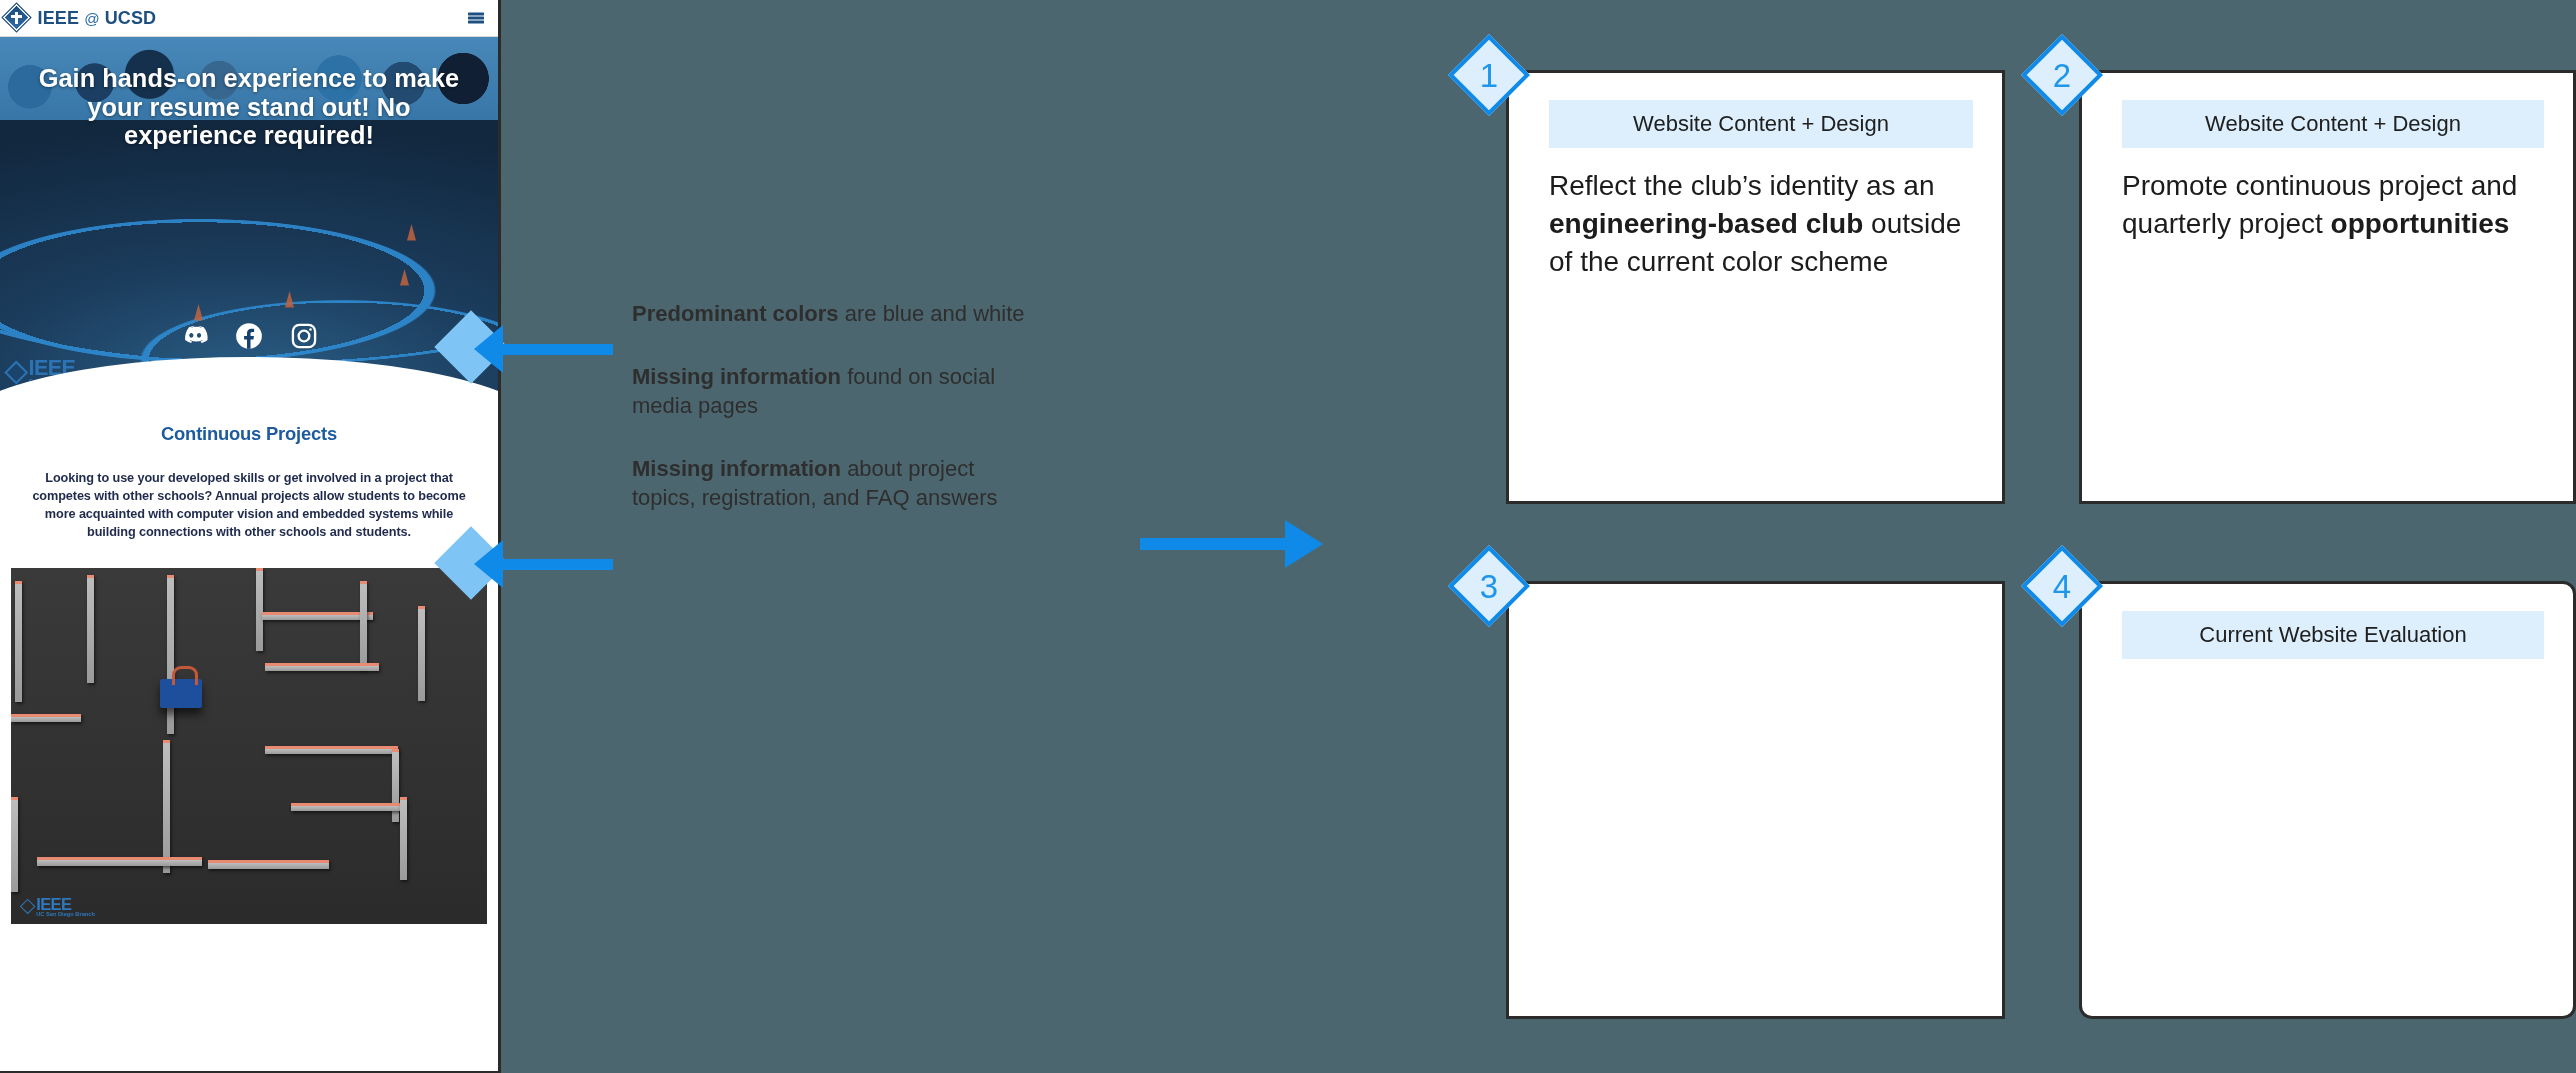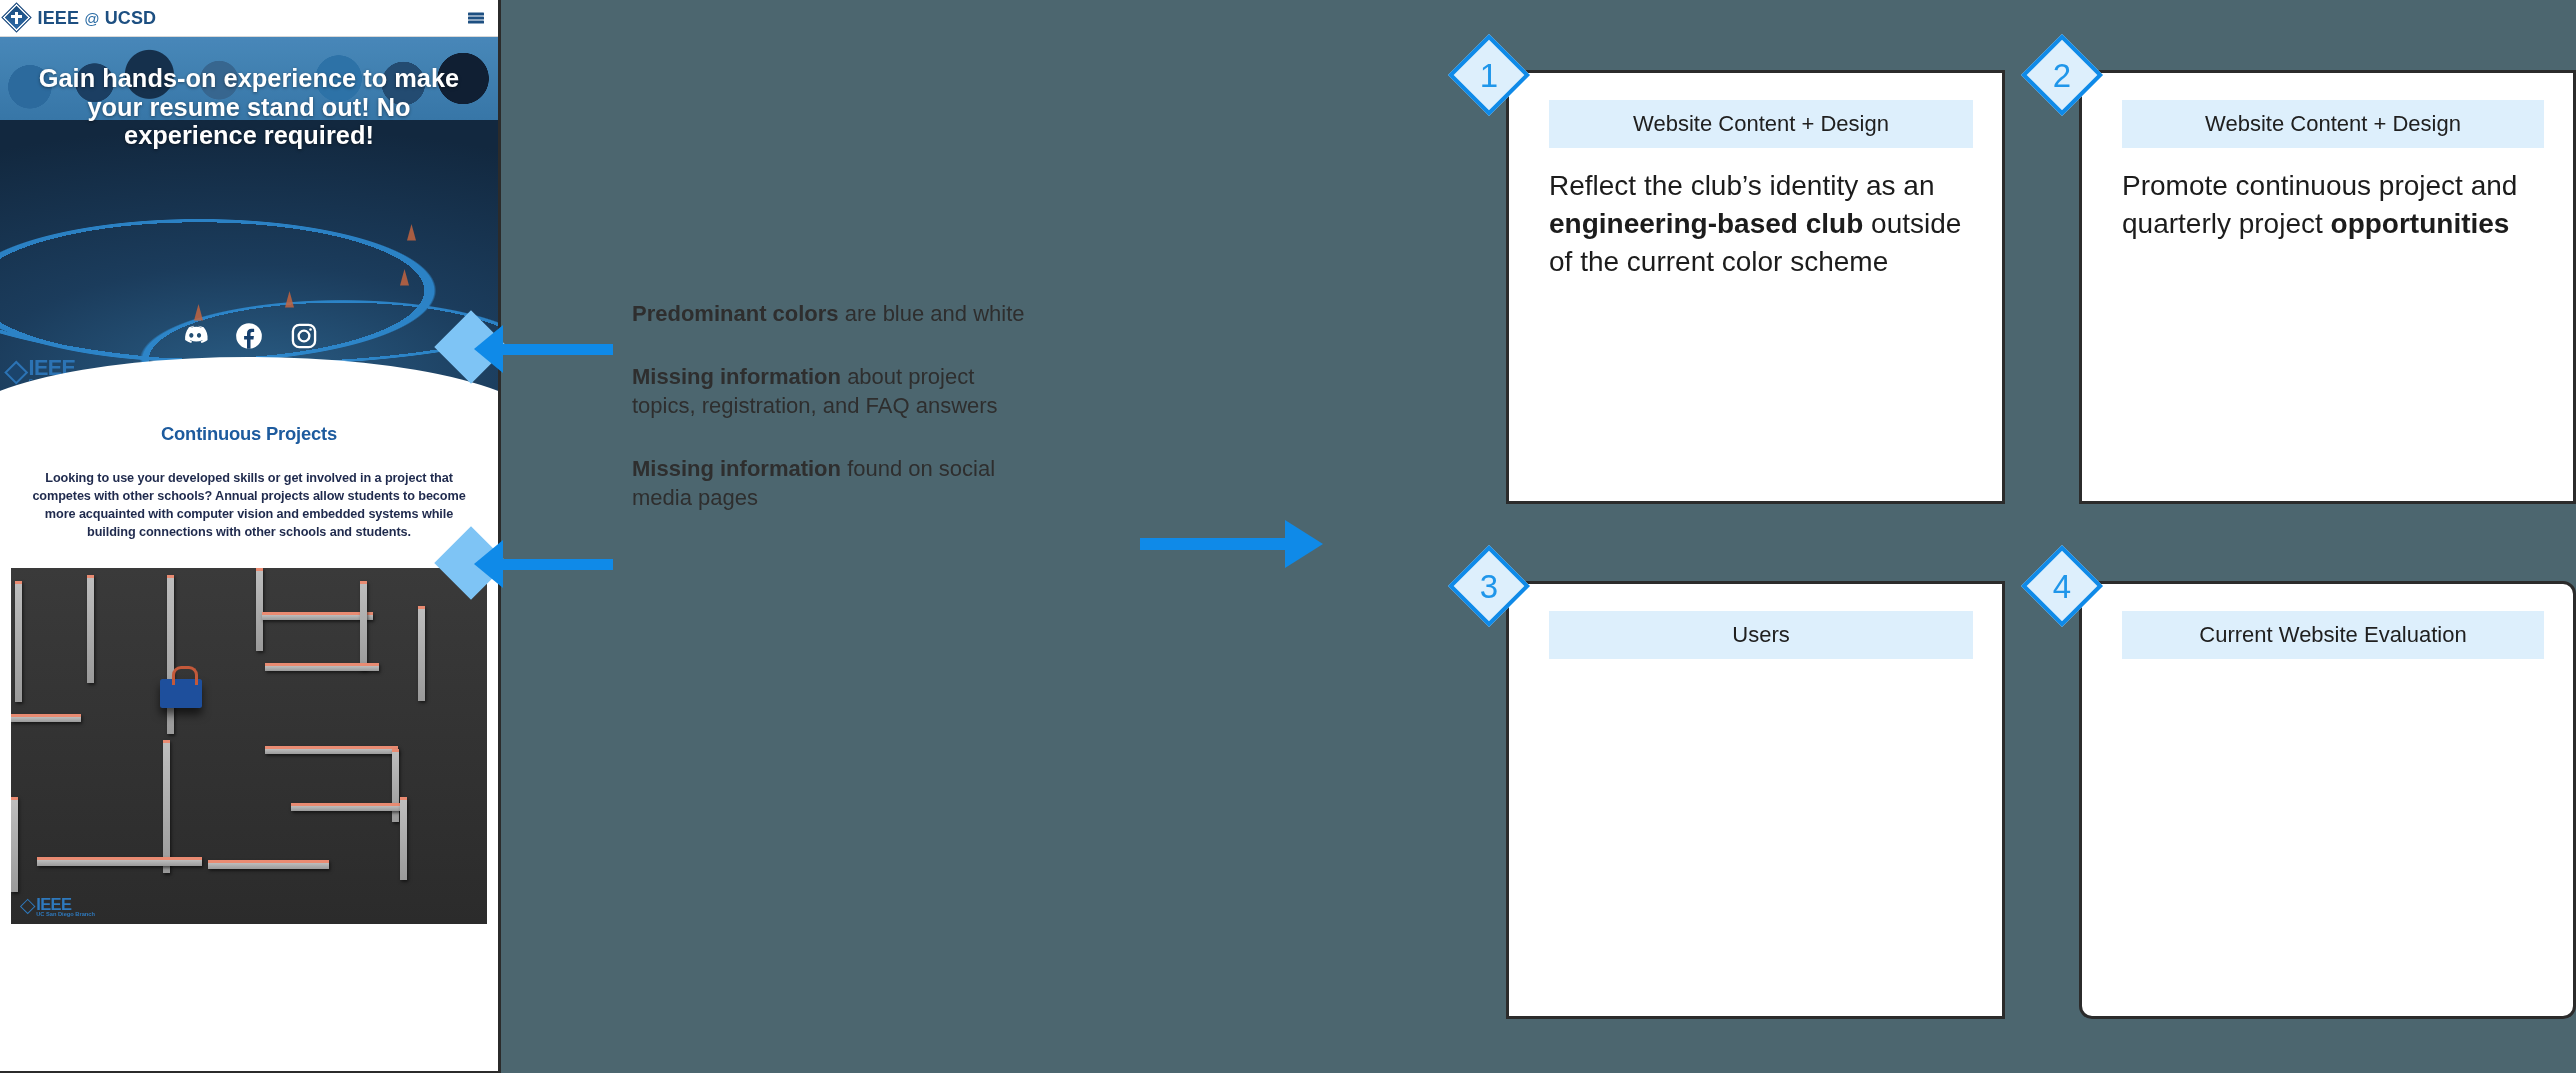--- a/index.html
+++ b/index.html
@@ -295,25 +295,25 @@
     <div class="arrow-line" style="left:502px;top:559px;width:111px;"></div>
   </div>
 
   <div class="notes">
     <div class="note">
       <b>Predominant colors</b>
       <span>are blue and white</span>
     </div>
     <div class="note">
       <b>Missing information</b>
-      <span>about project topics, registration, and FAQ answers</span>
+      <span>found on social media pages</span>
     </div>
     <div class="note">
       <b>Missing information</b>
-      <span>found on social media pages</span>
+      <span>about project topics, registration, and FAQ answers</span>
     </div>
   </div>
 
   <div class="big-arrow">
     <div class="shaft"></div>
       <div class="head"></div>
   </div>
 
   <div class="card" style="left:1506px;top:70px;width:499px;height:434px;">
     <div class="hdr">Website Content + Design</div>
@@ -329,21 +329,20 @@
     <div class="hdr">Website Content + Design</div>
     <div class="body">
       <span>Promote continuous project and quarterly project </span><b>opportunities</b>
     </div>
   </div>
   <div class="badge" style="left:2033px;top:46px;">
     <span>2</span>
   </div>
 
   <div class="card" style="left:1506px;top:581px;width:499px;height:438px;">
-    <div class="hdr">Users</div>
   </div>
   <div class="badge" style="left:1460px;top:557px;">
     <span>3</span>
   </div>
 
   <div class="card" style="left:2079px;top:581px;width:497px;height:438px;border-radius:13px;">
     <div class="hdr">Current Website Evaluation</div>
   </div>
   <div class="badge" style="left:2033px;top:557px;">
     <span>4</span>

